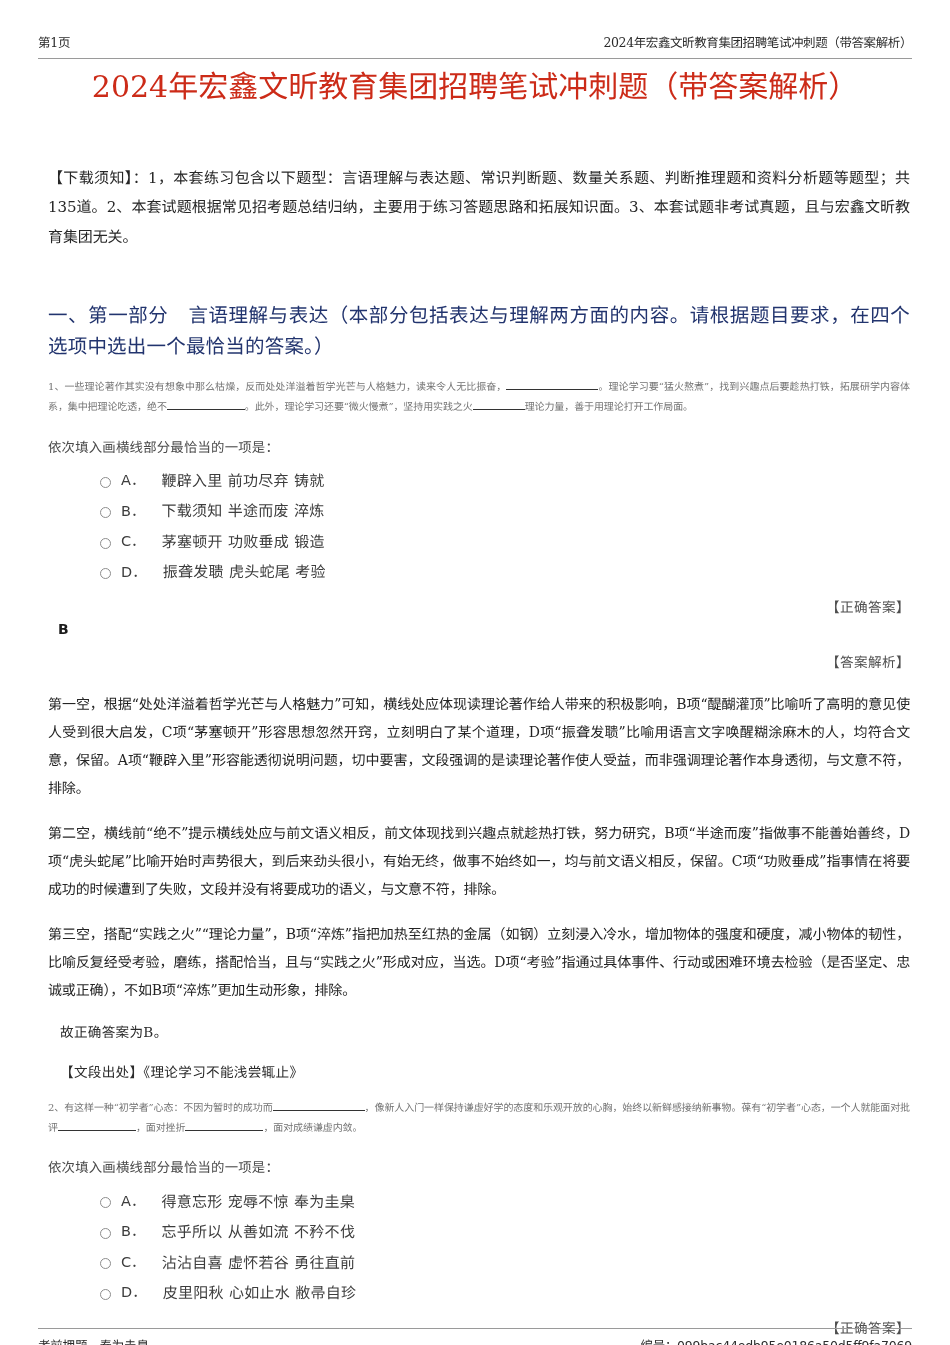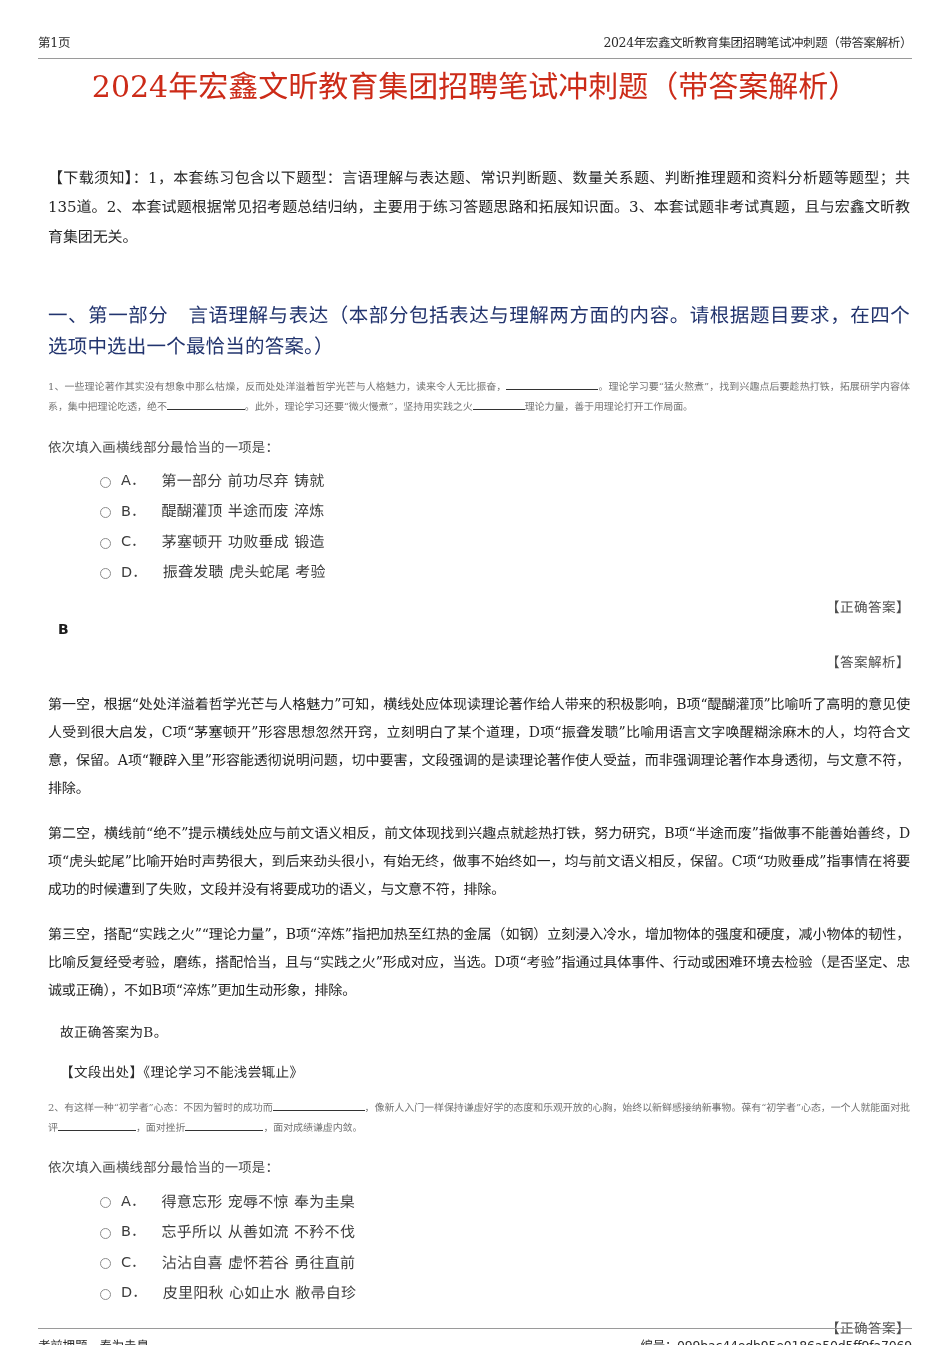--- a/index.html
+++ b/index.html
@@ -242,26 +242,26 @@
 
     <div>
       <p class="q-stem"><span>1、</span><span>一些理论著作其实没有想象中那么枯燥，反而处处洋溢着哲学光芒与人格魅力，读来令人无比振奋，</span><span class="blank blank-lg"></span><span>。理论学习要“猛火熬煮”，找到兴趣点后要趁热打铁，拓展研学内容体系，集中把理论吃透，绝不</span><span class="blank blank-md"></span><span>。此外，理论学习还要“微火慢煮”，坚持用实践之火</span><span class="blank blank-sm"></span><span>理论力量，善于用理论打开工作局面。</span></p>
 
       <p class="q-prompt">依次填入画横线部分最恰当的一项是：</p>
 
       <ul class="options">
         <li class="option">
           <span class="radio"></span>
           <span class="opt-letter">A．</span>
-          <span class="opt-text">第一部分 前功尽弃 铸就</span>
+          <span class="opt-text">鞭辟入里 前功尽弃 铸就</span>
         </li>
         <li class="option">
           <span class="radio"></span>
           <span class="opt-letter">B．</span>
-          <span class="opt-text">醍醐灌顶 半途而废 淬炼</span>
+          <span class="opt-text">下载须知 半途而废 淬炼</span>
         </li>
         <li class="option">
           <span class="radio"></span>
           <span class="opt-letter">C．</span>
           <span class="opt-text">茅塞顿开 功败垂成 锻造</span>
         </li>
         <li class="option">
           <span class="radio"></span>
           <span class="opt-letter">D．</span>
           <span class="opt-text">振聋发聩 虎头蛇尾 考验</span>

